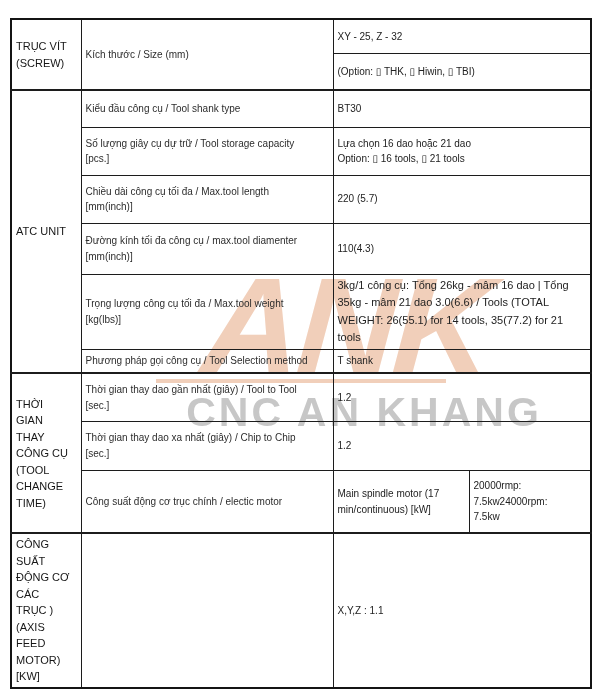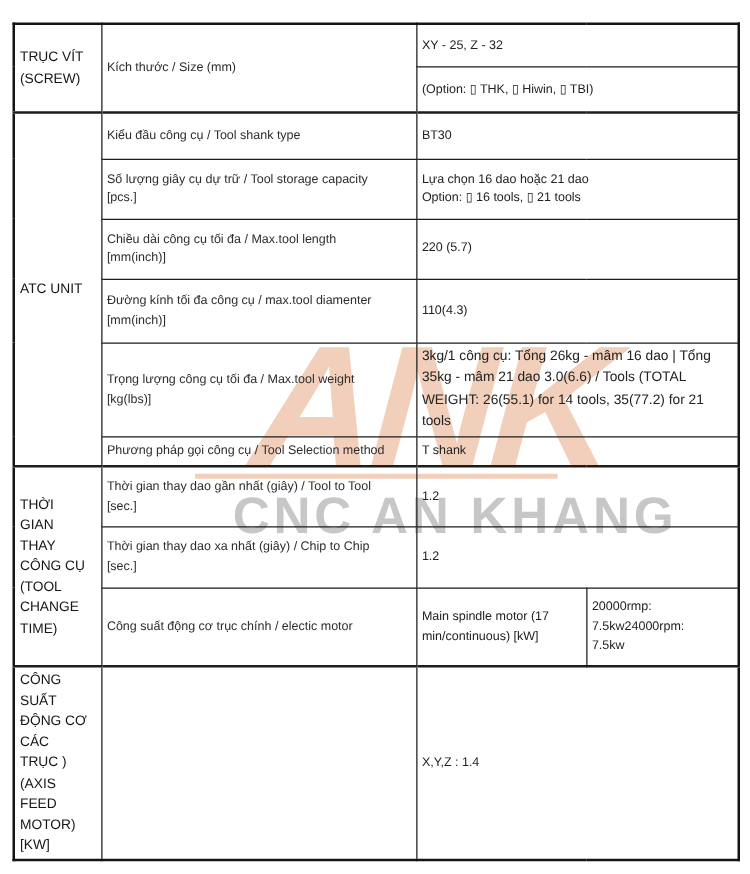--- a/index.html
+++ b/index.html
@@ -180,16 +180,16 @@
     <td class="lbl">CÔNG
 SUẤT
 ĐỘNG CƠ
 CÁC
 TRỤC )
 (AXIS
 FEED
 MOTOR)
 [KW]</td>
     <td class="param"></td>
-    <td class="val" colspan="2">X,Y,Z : 1.4</td>
+    <td class="val" colspan="2">X,Y,Z : 1.1</td>
   </tr>
 </tbody>
   </table>
 
 </body></html>

